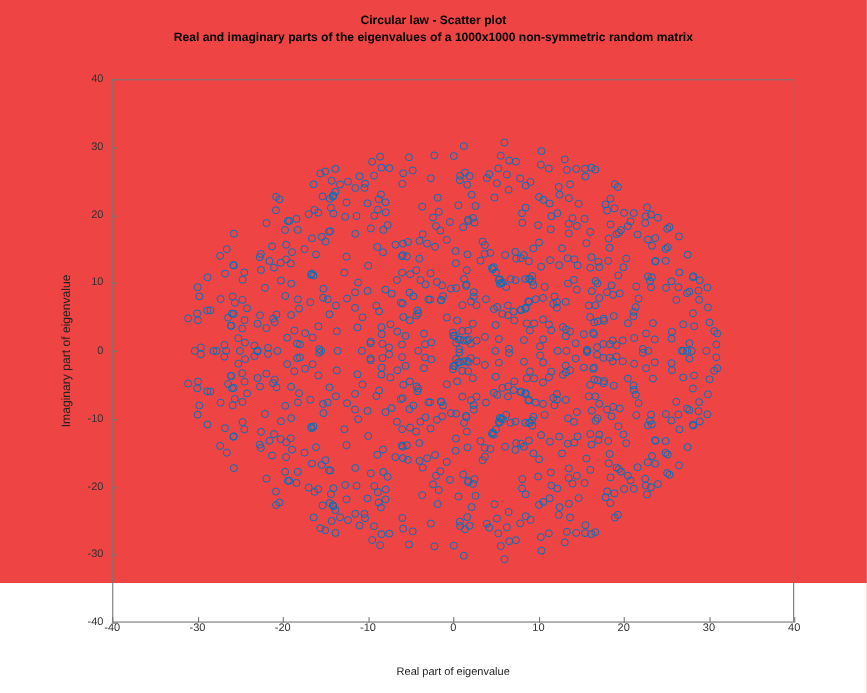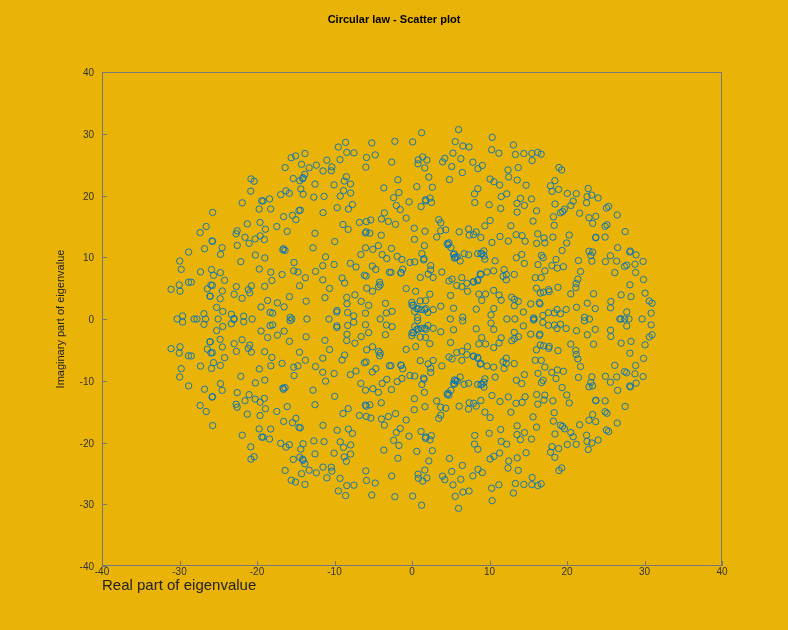--- a/index.html
+++ b/index.html
@@ -7,22 +7,22 @@
     padding: 0;
     font-family: Arial, Helvetica, sans-serif;
     background: #fff;
     width: 788px;
     height: 630px;
     overflow: hidden;
   }
   .chart-container {
     position: relative;
     width: 788px;
-    height: 630px;
-    background: #eab308;
+    height: 530px;
+    background: #ef4444;
   }
   .title-block {
     position: absolute;
     top: 12px;
     left: 0;
     width: 100%;
     text-align: center;
     font-weight: bold;
     font-size: 11px;
     line-height: 1.35;
@@ -48,24 +48,25 @@
   .y-tick {
     position: absolute;
     right: 694px;
     transform: translateY(-50%);
     font-size: 10px;
     color: #333;
     text-align: right;
   }
   .x-label {
     position: absolute;
-    top: 576px;
+    top: 606px;
     left: 102px;
     width: 620px;
-    font-size: 15px;
+    text-align: center;
+    font-size: 10px;
     color: #222;
   }
   .y-label {
     position: absolute;
     left: 52px;
     top: 72px;
     height: 494px;
     width: 16px;
     display: flex;
     align-items: center;
@@ -105,20 +106,21 @@
     stroke-width: 0.9;
   }
 </style>
 </head>
 <body>
 
 <div class="chart-container">
 
   <div class="title-block">
     <div>Circular law - Scatter plot</div>
+    <div>Real and imaginary parts of the eigenvalues of a 1000x1000 non-symmetric random matrix</div>
   </div>
 
   <div class="plot-area">
     <svg class="scatter" viewBox="0 0 620 494" preserveAspectRatio="none">
       <g id="points-group">
           <circle class="pt" cx="102.92" cy="247.00" r="3.2"></circle>
           <circle class="pt" cx="432.47" cy="247.00" r="3.2"></circle>
           <circle class="pt" cx="413.18" cy="247.00" r="3.2"></circle>
           <circle class="pt" cx="405.19" cy="247.00" r="3.2"></circle>
           <circle class="pt" cx="189.43" cy="247.00" r="3.2"></circle>

